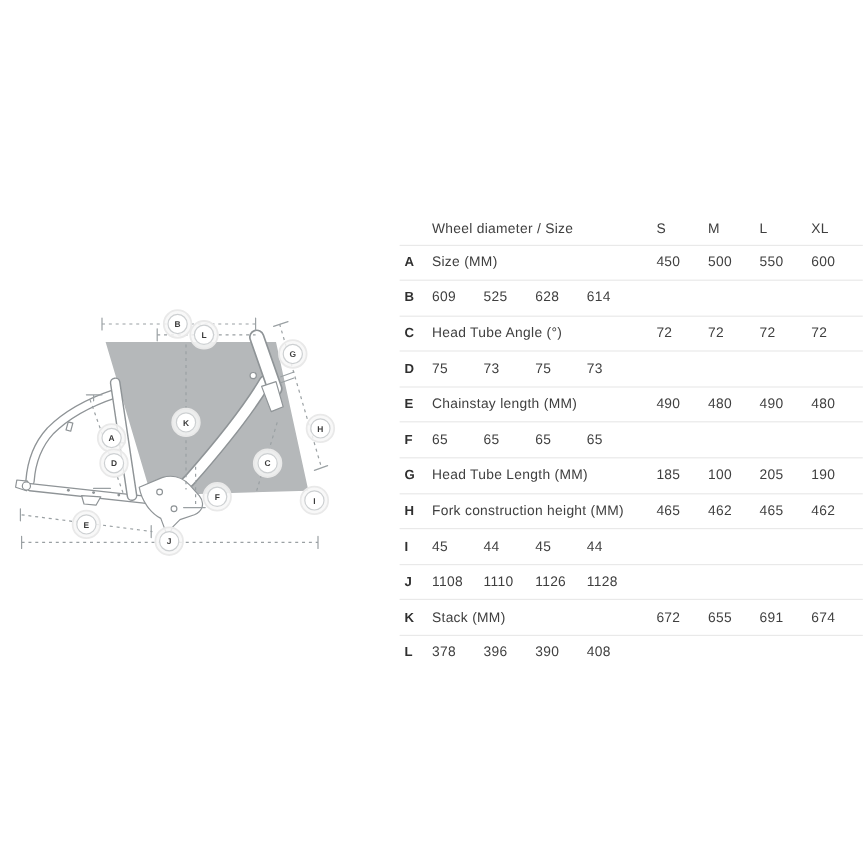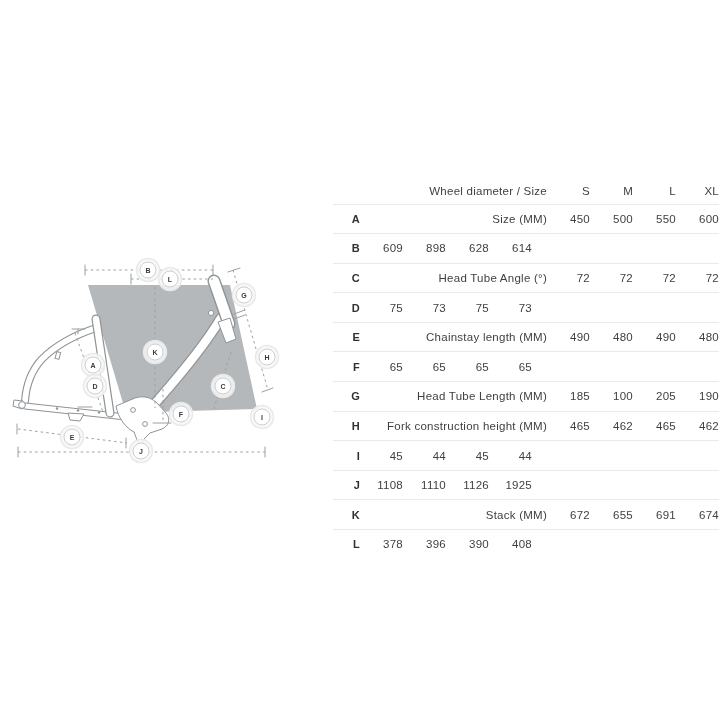--- a/index.html
+++ b/index.html
@@ -1,21 +1,21 @@
 <!DOCTYPE html>
 <html><head>
 <meta charset="utf-8">
 <style>
   html,body{margin:0;padding:0;background:#ffffff;}
   body{width:720px;height:720px;position:relative;font-family:"Liberation Sans",sans-serif;-webkit-font-smoothing:antialiased;}
   .canvas{position:absolute;inset:0;width:720px;height:720px;background:#fff;overflow:hidden;}
 
   
   .geo-table{position:absolute;left:333px;top:178px;width:386px;color:#3f3f3f;}
-  .t-row{display:flex;align-items:center;height:28.6px;border-bottom:1px solid #e9e9e9;font-size:11.5px;letter-spacing:.25px;text-align:right;}
+  .t-row{display:flex;align-items:center;height:28.6px;border-bottom:1px solid #e9e9e9;font-size:11.5px;letter-spacing:.25px;}
   .t-row.header{height:25.5px;}
   .t-row.last{border-bottom:none;}
   .c-letter{width:27px;box-sizing:border-box;padding-left:4px;font-weight:bold;font-size:11px;color:#303030;}
   .c-label{flex:1;white-space:nowrap;overflow:hidden;}
   .c-val{width:43px;white-space:nowrap;}
 
   
   .diagram{position:absolute;left:8px;top:245px;width:302px;height:232px;}
   .fillgray{fill:#b5b8ba;stroke:none;}
   .tube-out{fill:none;stroke:#8f9497;stroke-linecap:round;stroke-linejoin:round;}
@@ -153,21 +153,21 @@
     <div class="c-label">Size (MM)</div>
   <div class="c-val">450</div>
           <div class="c-val">500</div>
           <div class="c-val">550</div>
           <div class="c-val">600</div>
         </div>
 
   <div class="t-row">
     <div class="c-letter">B</div>
   <div class="c-val">609</div>
-          <div class="c-val">898</div>
+          <div class="c-val">525</div>
           <div class="c-val">628</div>
           <div class="c-val">614</div>
         </div>
 
   <div class="t-row">
     <div class="c-letter">C</div>
     <div class="c-label">Head Tube Angle (°)</div>
   <div class="c-val">72</div>
           <div class="c-val">72</div>
           <div class="c-val">72</div>
@@ -223,21 +223,21 @@
           <div class="c-val">44</div>
           <div class="c-val">45</div>
           <div class="c-val">44</div>
         </div>
 
   <div class="t-row">
     <div class="c-letter">J</div>
   <div class="c-val">1108</div>
           <div class="c-val">1110</div>
           <div class="c-val">1126</div>
-          <div class="c-val">1925</div>
+          <div class="c-val">1128</div>
         </div>
 
   <div class="t-row">
     <div class="c-letter">K</div>
     <div class="c-label">Stack (MM)</div>
   <div class="c-val">672</div>
           <div class="c-val">655</div>
           <div class="c-val">691</div>
           <div class="c-val">674</div>
         </div>

